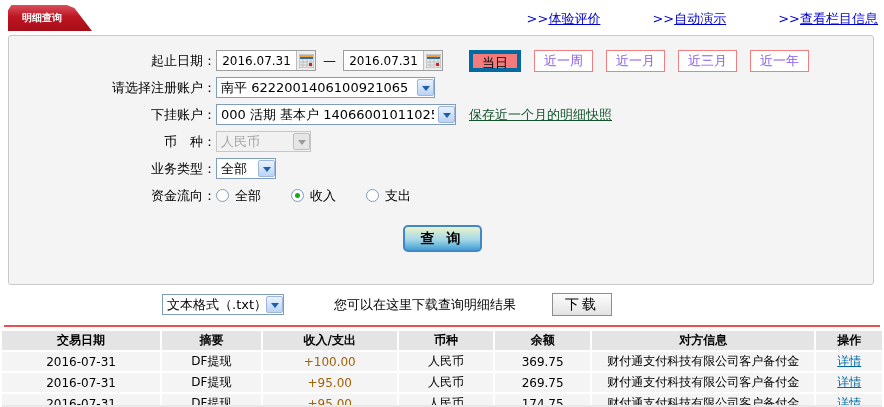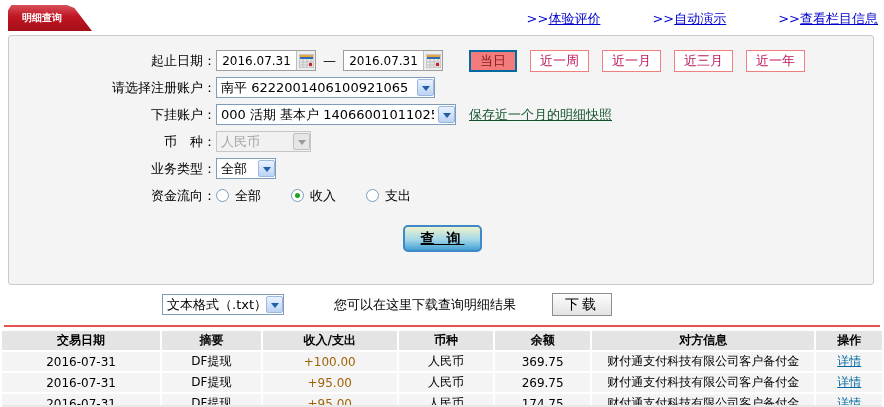--- a/index.html
+++ b/index.html
@@ -24,22 +24,22 @@
 
   .date-box { display:flex; align-items:center; width:100px; height:21px;
               background:#fff; border:1px solid #9E9E9E; }
   .date-box .dtext { flex:1; text-align:center; font-size:12px; }
   .cal-btn { width:19px; height:19px; border-left:1px solid #BDBDBD; background:#EDEDED;
              display:flex; align-items:center; justify-content:center; cursor:pointer; }
   .dash { margin:0 7px; }
 
   .quick-btns { display:flex; margin-left:26px; gap:13px; }
   .quick-btn { height:22px; padding:0 9px; font-size:13px; cursor:pointer;
-               background:#fff; border:1px solid #F08080; color:#be185d; }
-  .quick-btn.active { background:#F47B7B; border:2px solid #0369a1; color:#7f1d1d; }
+               background:#fff; border:1px solid #F08080; color:#8b5cf6; }
+  .quick-btn.active { background:#F47B7B; border:4px solid #0369a1; color:#000000; }
 
   .sel { display:flex; align-items:center; height:21px; background:#fff;
          border:1px solid #7F9DB9; padding-left:4px; font-size:13px; cursor:pointer; }
   .sel .stext { flex:1; white-space:nowrap; overflow:hidden; }
   .sel-arrow { width:17px; height:17px; margin-left:4px; border:1px solid #9DB6DC; border-radius:2px;
                background:linear-gradient(180deg,#EAF2FE 0%,#BBD3F5 100%);
                display:flex; align-items:center; justify-content:center; }
   .sel-arrow::after { content:''; width:0; height:0; border:4px solid transparent;
                       border-top:5px solid #1F5FA8; margin-top:5px; }
   .sel.disabled { background:#F1F1F1; border-color:#C6C6C6; color:#A5A5A5; cursor:default; }
@@ -48,21 +48,21 @@
 
   .snap-link { margin-left:13px; color:#14532d; text-decoration:underline; cursor:pointer; }
 
   .radio-item { display:flex; align-items:center; margin-right:30px; cursor:pointer; }
   .radio-circle { width:13px; height:13px; border-radius:50%; background:#fff;
                   border:1px solid #7B9EBD; display:flex; align-items:center; justify-content:center;
                   margin-right:6px; }
   .radio-circle .dot { width:5px; height:5px; border-radius:50%; background:transparent; }
   .radio-item.checked .radio-circle .dot { background:#1EA51E; }
 
-  .query-row { margin-top:16px;text-decoration:underline; }
+  .query-row { margin-top:16px; }
   .query-btn { margin-left:394px; width:79px; height:27px; font-size:14px; font-weight:bold;
                color:#000; letter-spacing:4px; cursor:pointer;
                background:linear-gradient(180deg,#EDF3CC 0%,#A3D7E8 55%,#44A0D4 100%);
                border:2px solid #3F89C9; border-radius:5px; }
 
   
   .dl-row { position:absolute; top:293px; left:0; width:884px; display:flex; align-items:center;
             padding-left:157px; }
   .dl-sel { width:122px; margin-left:5px; }
   .dl-hint { margin-left:50px; }

